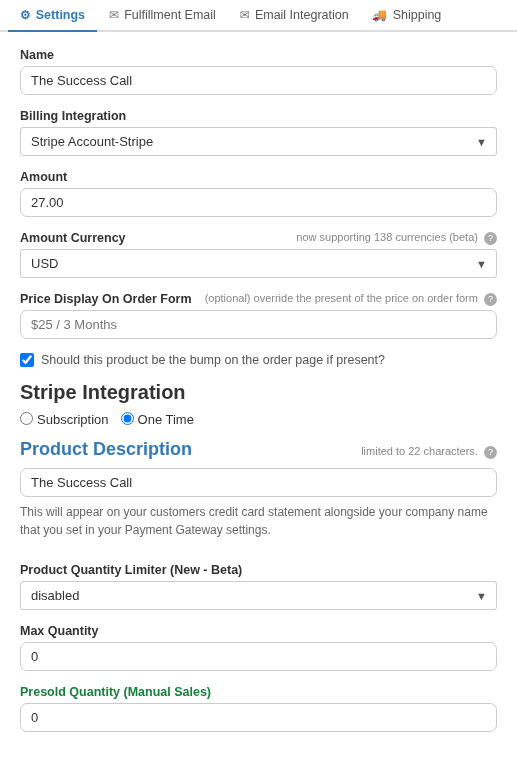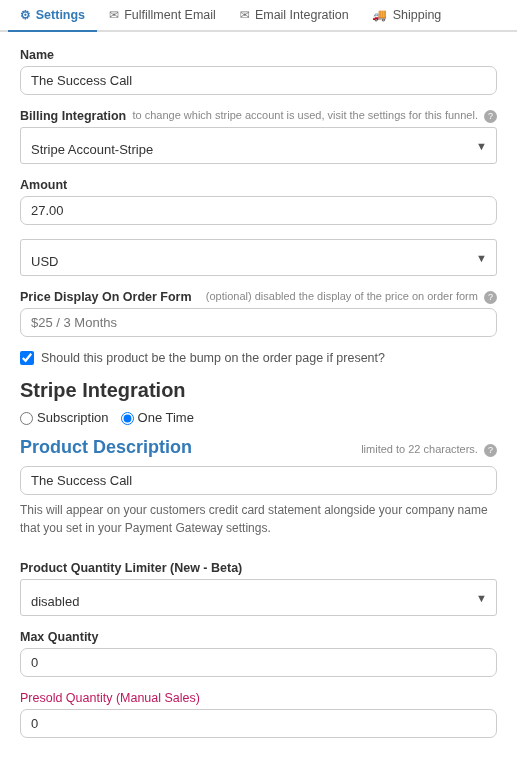--- a/index.html
+++ b/index.html
@@ -93,21 +93,21 @@
       background: #fff;
       outline: none;
     }
 
     .select-wrapper {
       position: relative;
     }
 
     select {
       width: 100%;
-      padding: 14px 30px 6px 10px;
+      padding: 6px 30px 6px 10px;
       border: 1px solid #ccc;
       border-radius: 3px;
       font-size: 13px;
       color: #333;
       background: #fff;
       appearance: none;
       -webkit-appearance: none;
       cursor: pointer;
       outline: none;
     }
@@ -148,21 +148,21 @@
     .radio-row {
       display: flex;
       align-items: center;
       gap: 12px;
       font-size: 13px;
       margin-bottom: 12px;
     }
 
     .radio-option {
       display: flex;
-      align-items: flex-end;
+      align-items: flex-start;
       gap: 4px;
       cursor: pointer;
     }
 
     input[type="radio"] {
       cursor: pointer;
     }
 
     .info-text {
       font-size: 12px;
@@ -205,54 +205,57 @@
   <div class="field-group">
     <div class="field-label">
       <span>Name</span>
     </div>
     <input type="text" value="The Success Call" style="">
   </div>
 
   <div class="field-group">
     <div class="field-label">
       <span>Billing Integration</span>
-      <span class="field-label-right">
-        <span>to change which stripe account is used, visit the settings for this funnel.</span>
-        <span class="help-icon">?</span>
-      </span>
     </div>
     <div class="select-wrapper">
       <select>
         <option>Stripe Account-Stripe</option>
       </select>
       <span class="select-arrow">▼</span>
     </div>
   </div>
 
   <div class="field-group">
     <div class="field-label">
       <span>Amount</span>
     </div>
     <input type="text" value="27.00" style="">
   </div>
 
   <div class="field-group">
+    <div class="field-label">
+      <span>Amount Currency</span>
+      <span class="field-label-right">
+        <span>now supporting 138 currencies (beta)</span>
+        <span class="help-icon">?</span>
+      </span>
+    </div>
     <div class="select-wrapper">
       <select>
         <option>USD</option>
       </select>
       <span class="select-arrow">▼</span>
     </div>
   </div>
 
   <div class="field-group">
     <div class="field-label">
       <span>Price Display On Order Form</span>
       <span class="field-label-right">
-        <span>(optional) disabled the display of the price on order form</span>
+        <span>(optional) override the present of the price on order form</span>
         <span class="help-icon">?</span>
       </span>
     </div>
     <input type="text" placeholder="$25 / 3 Months" style="">
   </div>
 
   <div class="field-group">
     <div class="checkbox-row">
       <input type="checkbox" checked="" style="">
       <label>
@@ -308,18 +311,18 @@
 
   <div class="field-group">
     <div class="field-label">
       <span>Max Quantity</span>
     </div>
     <input type="text" value="0" style="">
   </div>
 
   <div class="field-group">
     <div class="field-label">
-      <span style="color:#be185d; font-weight:normal;">Presold Quantity (Manual Sales)</span>
+      <span style="color:#15803d; font-weight:bold;">Presold Quantity (Manual Sales)</span>
     </div>
     <input type="text" value="0" style="">
   </div>
 
 </div>
 
 </body></html>

